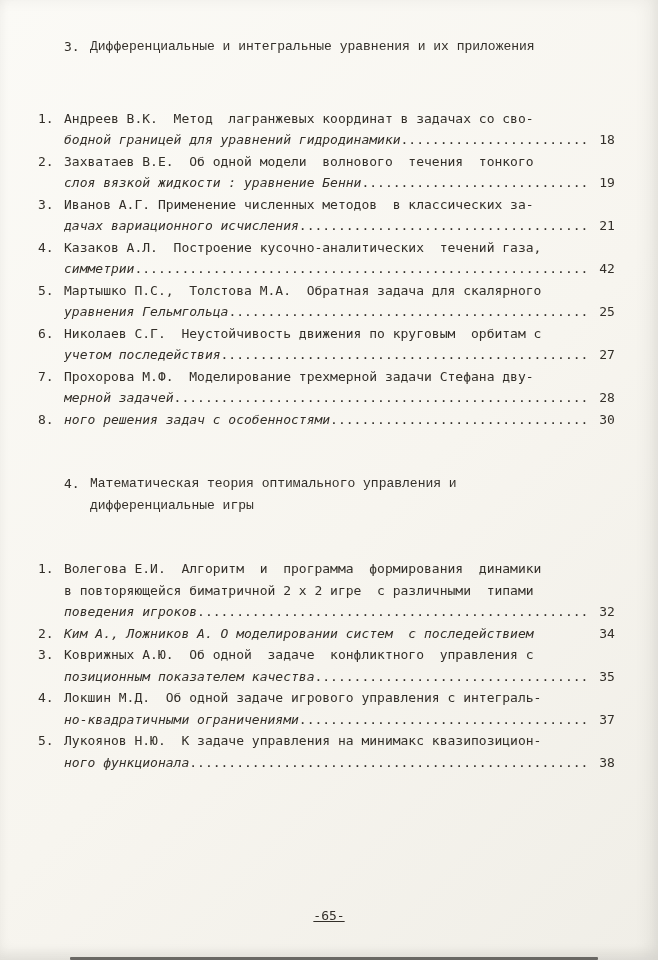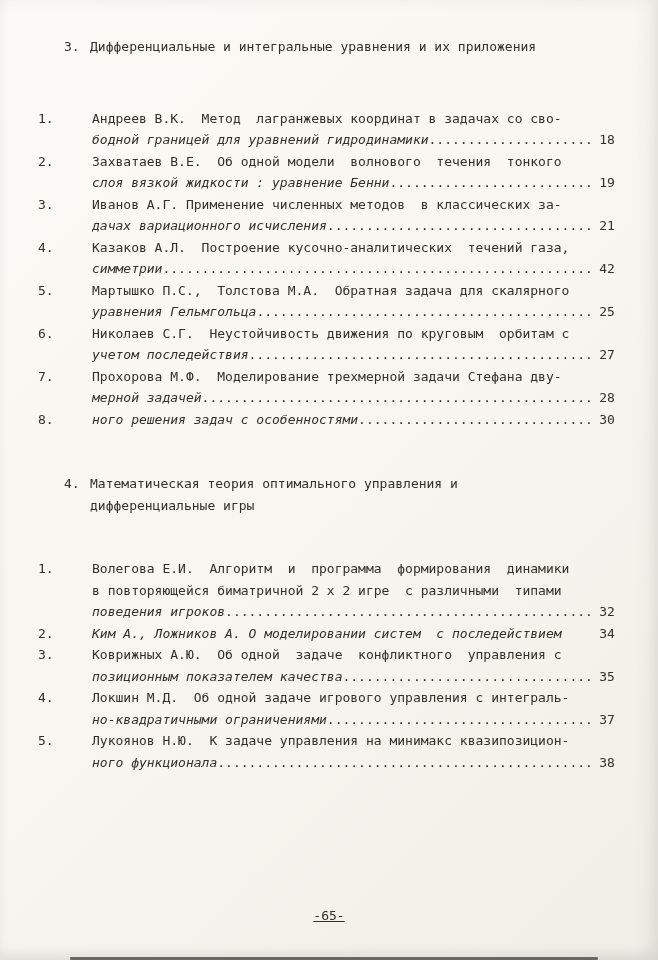--- a/index.html
+++ b/index.html
@@ -14,29 +14,29 @@
     font-family: "DejaVu Sans Mono", "Liberation Mono", monospace;
     font-size: 13px;
     color: #332f29;
     overflow: hidden;
   }
   .content { padding: 36px 36px 0 38px; }
 
   .heading { display: flex; line-height: 21.5px; margin-left: 0; }
   .h-num { flex: none; width: 26px; white-space: pre; }
   .heading-wrap { margin-left: 26px; }
-  .h-line { white-space: pre; }
+  .h-line { white-space: pre; font-family: Liberation Mono, monospace; }
 
   .toc-section:nth-child(1) .heading-wrap { margin-bottom: 50px; }
   .toc-section:nth-child(2) { margin-top: 43px; }
   .toc-section:nth-child(2) .heading-wrap { margin-bottom: 42px; }
 
   .entry { display: flex; }
   .entry-num { flex: none; width: 26px; line-height: 21.5px; white-space: pre; }
-  .entry-body { flex: 1; min-width: 0; margin-left: 28px; }
+  .entry-body { flex: 1; min-width: 0; }
   .entry-line { line-height: 21.5px; white-space: pre; overflow: hidden; }
   .entry-line.last { display: flex; }
   .line-text { flex: none; white-space: pre; font-style: italic; }
   .leader { flex: 1; min-width: 0; overflow: hidden; white-space: nowrap; margin-right: 2px; }
   .entry-page { flex: none; width: 30px; text-align: center; white-space: pre; }
 
   .footer {
     position: absolute;
     left: 0; right: 0;
     bottom: 34px;

